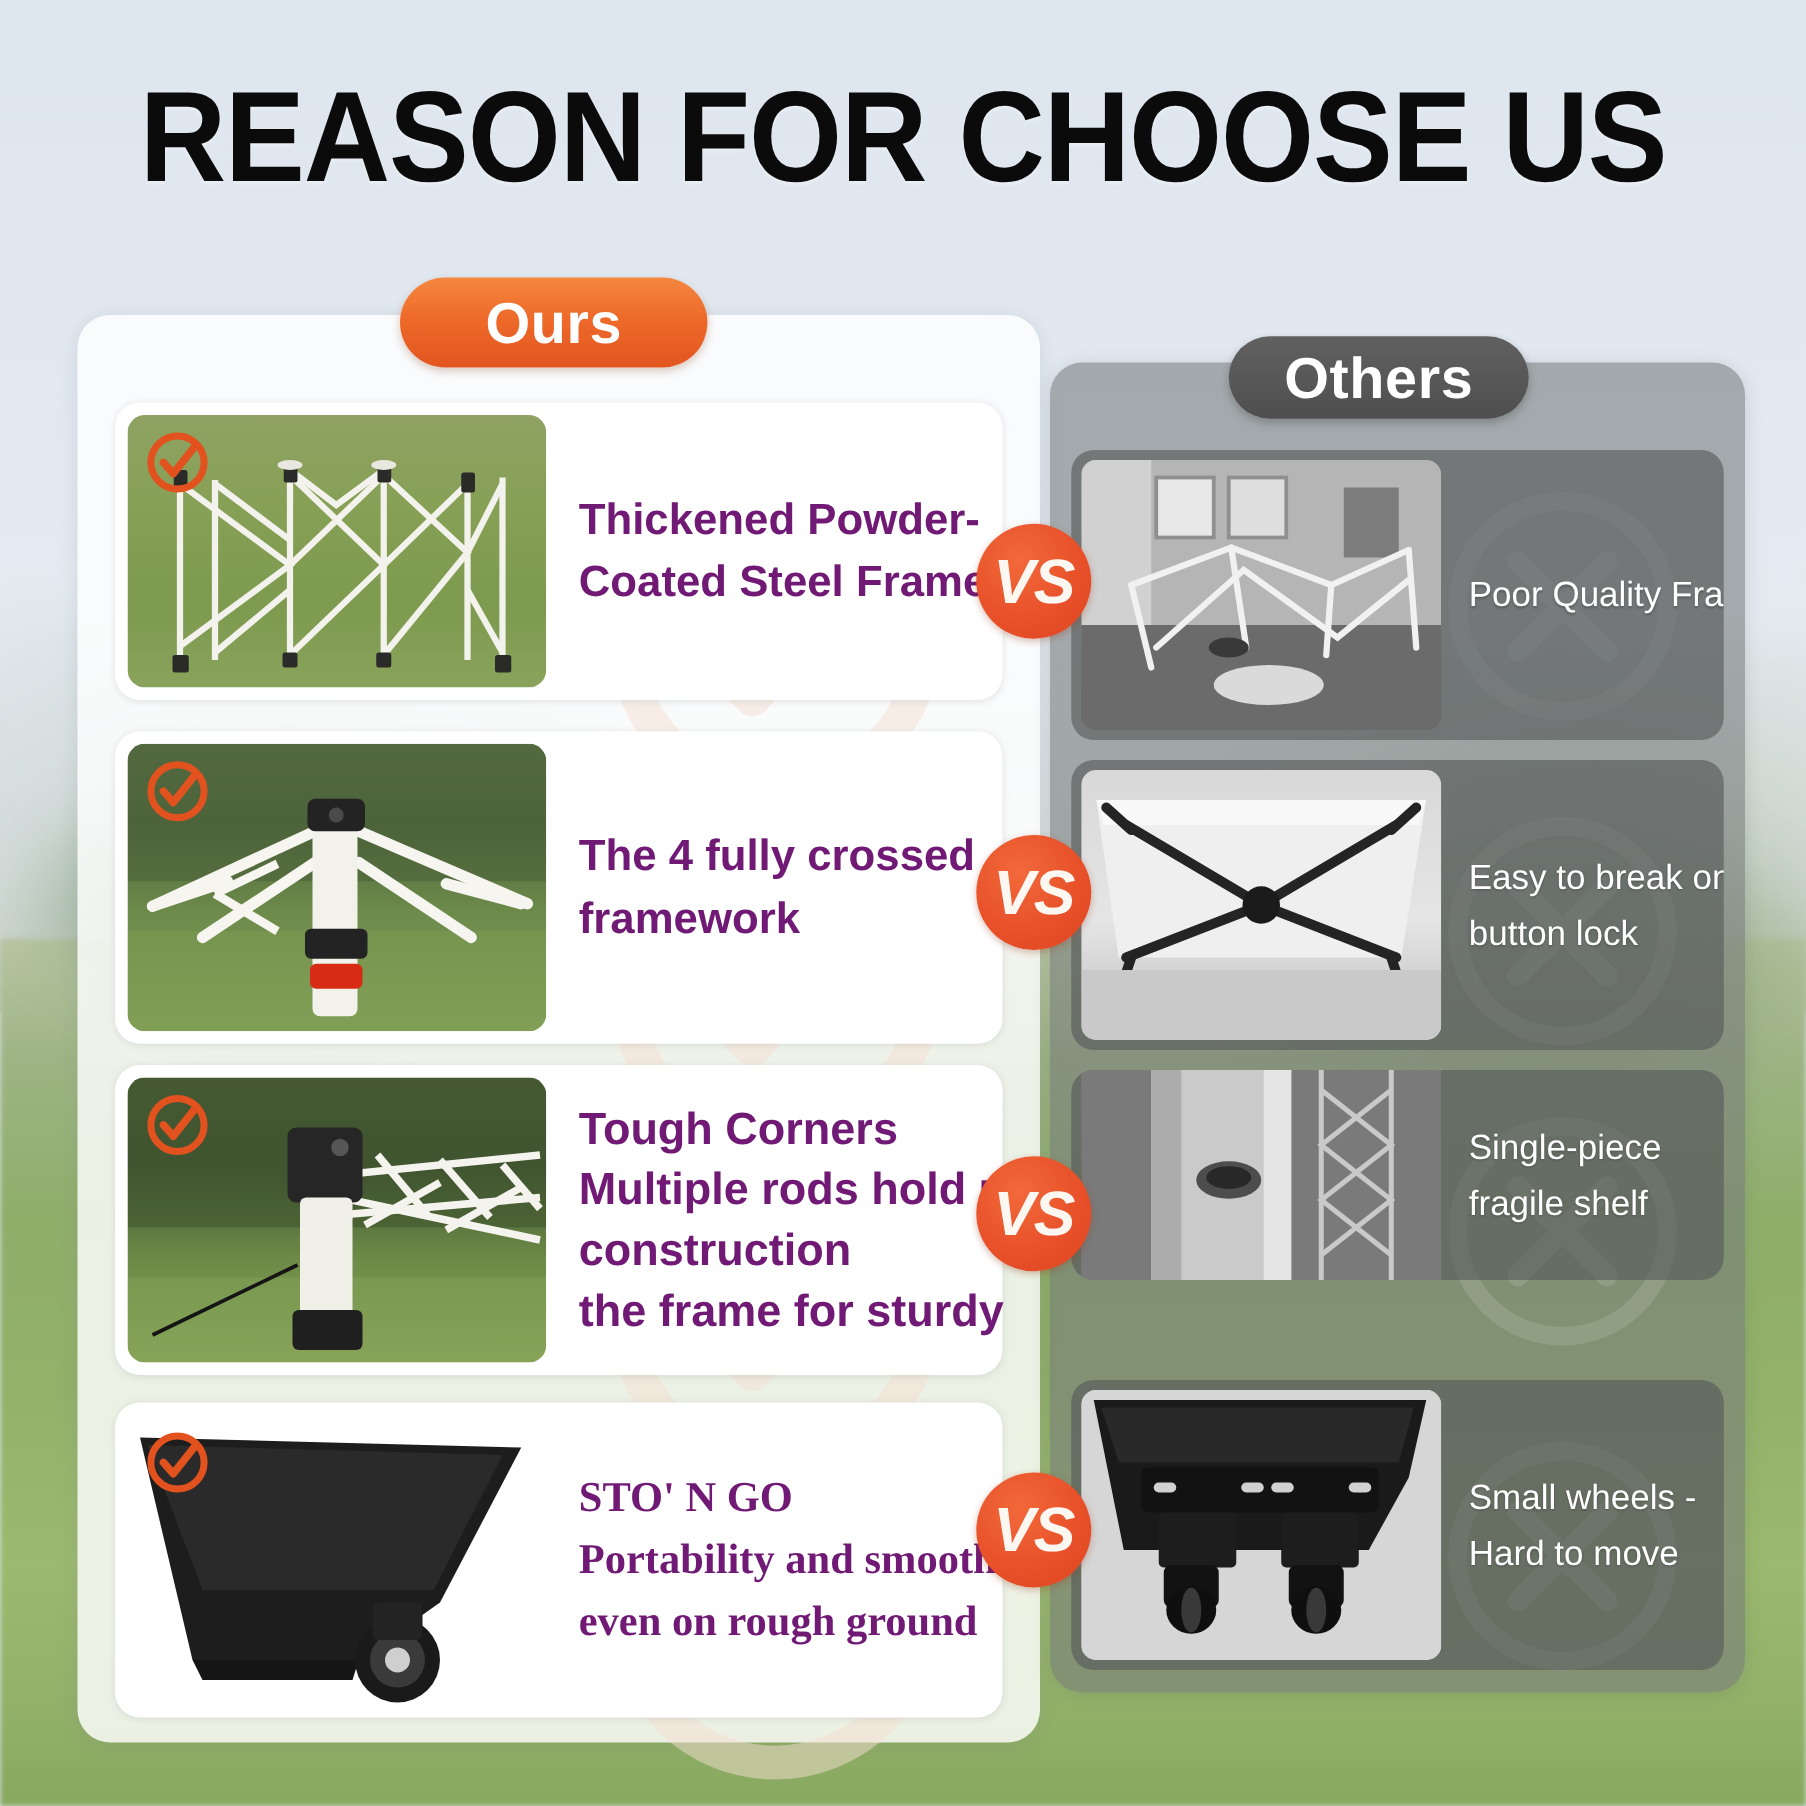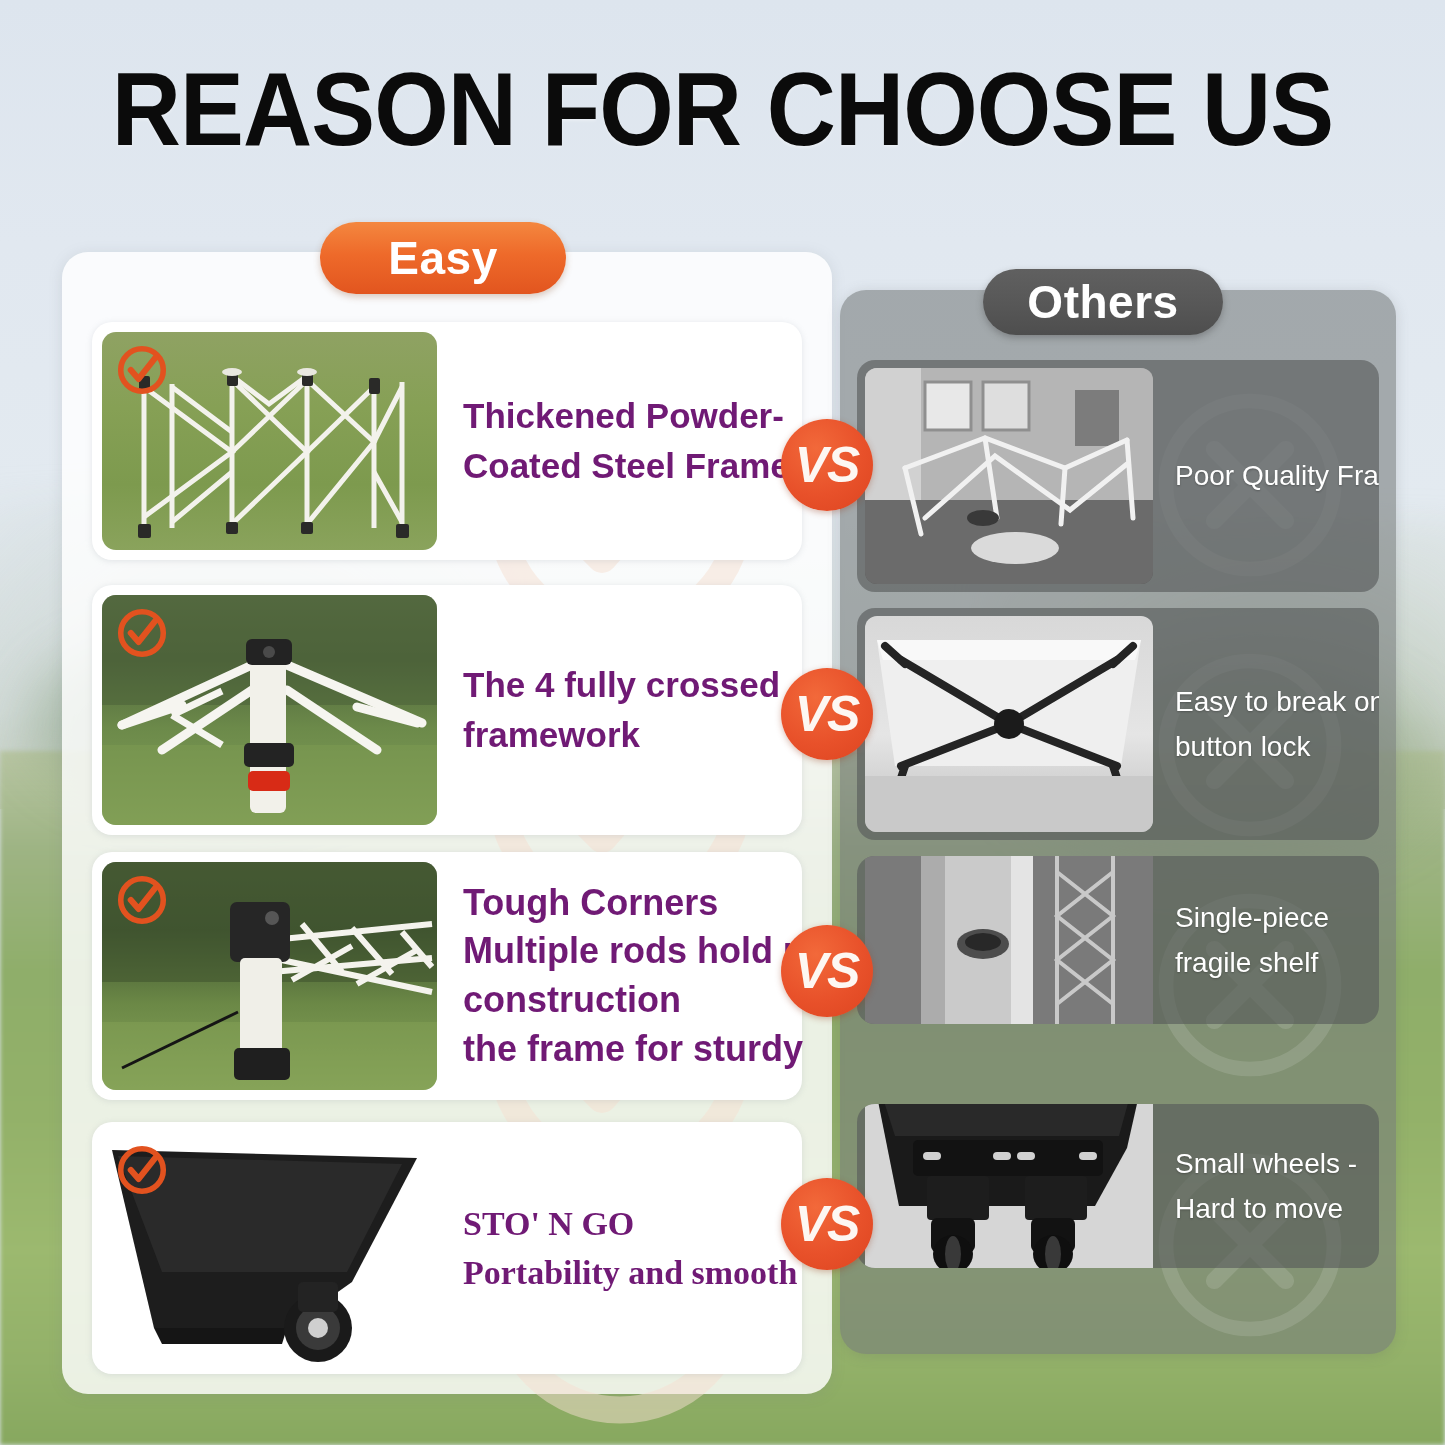--- a/index.html
+++ b/index.html
@@ -189,21 +189,21 @@
   </svg>
 </div>
 <div class="x-wm" style="left:1145px;top:1140px;">
   <svg width="210" height="210" viewBox="0 0 100 100">
     <circle cx="50" cy="50" r="40" fill="none" stroke="#ffffff" stroke-width="7"></circle>
     <path d="M33 33 L67 67 M67 33 L33 67" stroke="#ffffff" stroke-width="8" stroke-linecap="round"></path>
   </svg>
 </div>
 
 <div class="badge badge-ours">
-  <span>Easy</span>
+  <span>Ours</span>
 </div>
 <div class="badge badge-others">
   <span>Others</span>
 </div>
 
 <div class="ours-card" style="top:322px;height:238px;">
   <div class="ours-photo" style="width:335px;height:218px;">
     <div class="ph" style="background:linear-gradient(180deg,#8fa263 0%,#86a055 35%,#7d9a4e 70%,#8aa35c 100%);">
       <svg width="335" height="218" viewBox="0 0 335 218" style="position:absolute;inset:0;">
         <g stroke="#f3f2ec" stroke-width="5" fill="none">
@@ -325,20 +325,21 @@
     <div class="check-badge">
       <svg width="56" height="56" viewBox="0 0 100 100">
         <circle cx="50" cy="50" r="38" fill="none" stroke="#e2521f" stroke-width="10"></circle>
         <path d="M30 50 L44 66 L74 28" fill="none" stroke="#e2521f" stroke-width="11" stroke-linecap="round" stroke-linejoin="round"></path>
       </svg>
     </div>
   </div>
   <div class="ours-text" style="font-size:34px;line-height:1.45;">
     <span class="ln">STO' N GO</span>
     <span class="ln">Portability and smooth</span>
+    <span class="ln">even on rough ground</span>
   </div>
 </div>
 
 <div class="others-card" style="top:360px;height:232px;">
   <div class="others-photo" style="width:288px;height:216px;">
     <div class="ph" style="background:linear-gradient(180deg,#9a9a9a 0%,#8c8c8c 40%,#6e6e6e 75%,#5a5a5a 100%);">
       <svg width="288" height="216" viewBox="0 0 288 216" style="position:absolute;inset:0;">
         <rect x="0" y="0" width="288" height="132" fill="#b4b4b4"></rect>
         <rect x="0" y="0" width="56" height="132" fill="#cfcfcf"></rect>
         <rect x="60" y="14" width="46" height="48" fill="#e6e6e6" stroke="#8f8f8f" stroke-width="3"></rect>
@@ -401,21 +402,21 @@
         </g>
       </svg>
     </div>
   </div>
   <div class="others-text">
     <span class="ln">Single-piece</span>
     <span class="ln">fragile shelf</span>
   </div>
 </div>
 
-<div class="others-card" style="top:1104px;height:164px;">
+<div class="others-card" style="top:1104px;height:232px;">
   <div class="others-photo" style="width:288px;height:216px;">
     <div class="ph" style="background:#dcdcdc;">
       <svg width="288" height="216" viewBox="0 0 288 216" style="position:absolute;inset:0;">
         <rect x="0" y="0" width="288" height="216" fill="#d4d4d4"></rect>
         <path d="M10 8 L276 8 L262 70 L230 128 L34 128 Z" fill="#1c1c1c"></path>
         <path d="M16 14 L266 14 L254 58 L30 58 Z" fill="#2b2b2b"></path>
         <rect x="48" y="62" width="190" height="36" rx="5" fill="#141414"></rect>
         <g fill="#cfcfcf">
           <rect x="58" y="74" width="18" height="8" rx="4"></rect>
             <rect x="128" y="74" width="18" height="8" rx="4"></rect>

